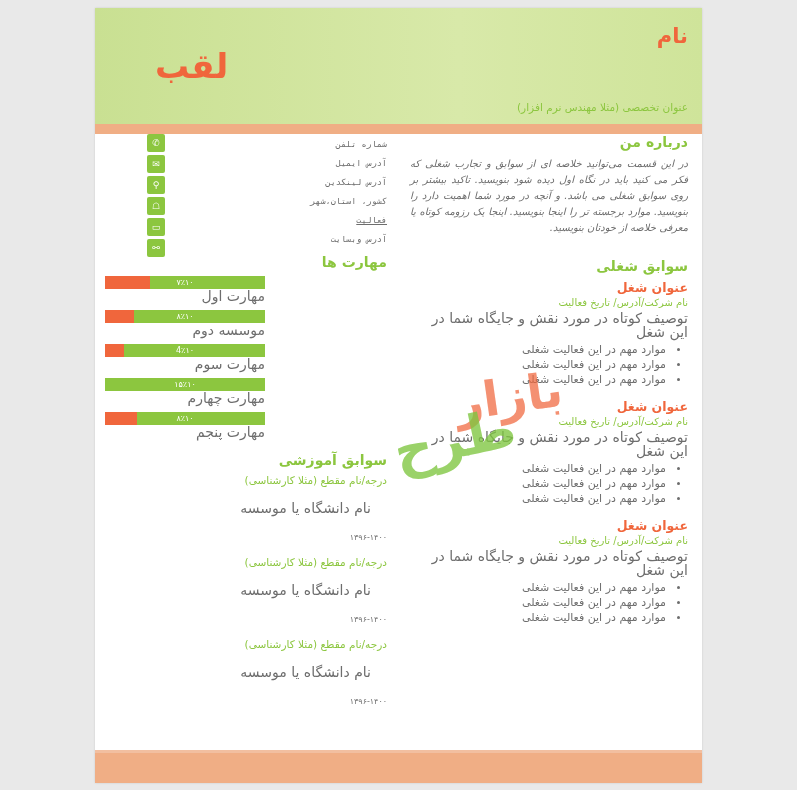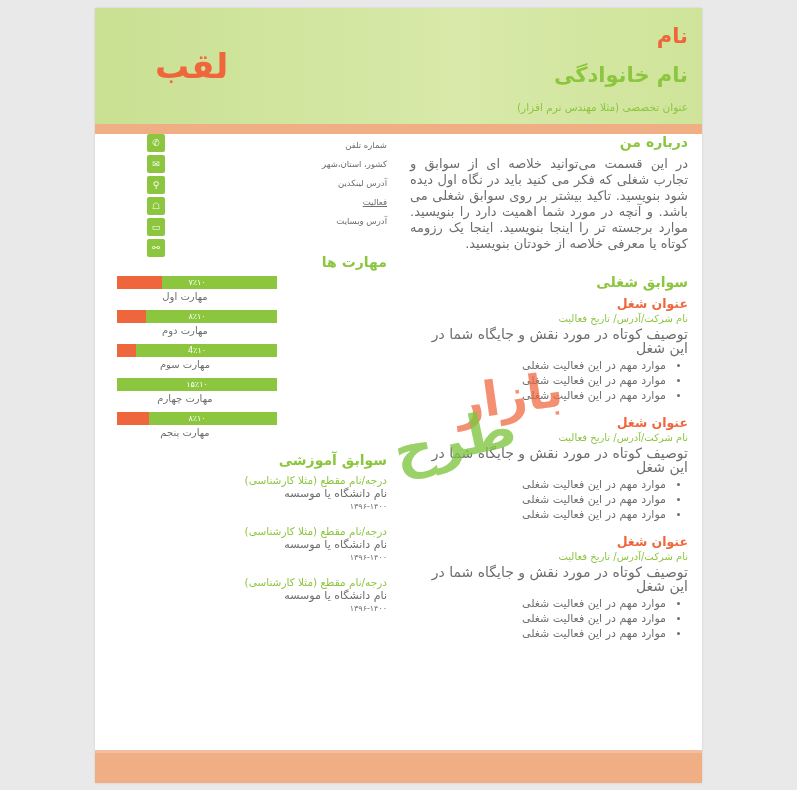--- a/index.html
+++ b/index.html
@@ -109,26 +109,27 @@
   .sec-title {
     color: #8cc63f;
     font-size: 14px;
     font-weight: bold;
     text-align: right;
     margin: 0 0 6px 0;
   }
   .sec-title.left-sec { text-align: right; }
 
   .about-text {
-    font-size: 13px;
+    font-size: 10px;
     color: #6d6d6d;
     line-height: 16px;
     text-align: justify;
     direction: rtl;
     margin: 0;
+    font-style: italic;
   }
 
   
   .job { margin-bottom: 12px; }
   .job-title {
     color: #f0663c;
     font-size: 12.5px;
     font-weight: bold;
     text-align: right;
     margin: 0 0 2px 0;
@@ -171,20 +172,21 @@
 
   
   .contact-area {
     position: relative;
     height: 120px;
   }
   .contact-rows {
     position: absolute;
     right: 0; top: 2px;
     width: 230px;
+    font-family: Liberation Mono, monospace;
   }
   .contact-row {
     font-size: 8.5px;
     color: #6d6d6d;
     text-align: right;
     height: 19px;
     line-height: 19px;
     padding-right: 0;
   }
   .contact-row.link { text-decoration: underline; }
@@ -206,60 +208,59 @@
     line-height: 1;
   }
 
   
   .skill { margin-bottom: 6px; }
   .bar-outer {
     position: relative;
     width: 160px;
     height: 13px;
     background: #f0663c;
-    margin-left: 12px;
+    margin-left: 0;
     margin-right: auto;
   }
   .bar-fill {
     position: absolute;
     right: 0; top: 0;
     height: 13px;
     background: #8cc63f;
   }
   .bar-val {
     position: absolute;
     top: 0; left: 0; right: 0;
     text-align: center;
     font-size: 8px;
     color: #ffffff;
     line-height: 13px;
   }
   .skill-name {
-    font-size: 10px;
-    color: #6d6d6d;
-    text-align: center;
+    font-size: 14px;
+    color: #6d6d6d;
     width: 160px;
     margin-left: 0;
     margin-right: auto;
     line-height: 15px;
   }
 
   
   .edu { margin-bottom: 12px; }
   .edu-degree {
     color: #8cc63f;
     font-size: 10.5px;
     text-align: right;
     margin: 0 0 1px 0;
   }
   .edu-place {
     color: #6d6d6d;
-    font-size: 11px;
-    text-align: right;
-    margin: 0;
+    font-size: 14px;
+    text-align: right;
+    margin: 16px;
     line-height: 13px;
   }
   .edu-years {
     color: #6d6d6d;
     font-size: 8px;
     margin: 0;
     line-height: 13px;
   }
 
   
@@ -292,21 +293,20 @@
   }
 </style>
 </head>
 <body>
 
 <div id="page">
   <div class="sheet">
 
     <div class="header">
       <div class="hdr-name">نام</div>
-      <div class="hdr-family">نام خانوادگی</div>
       <div class="hdr-title">عنوان تخصصی (مثلا مهندس نرم افزار)</div>
       <div class="hdr-lastname-big">لقب</div>
     </div>
     <div class="header-strip"></div>
 
     <div class="body-wrap">
 
       <div class="col-right">
         <div class="sec-title">درباره من</div>
         <p class="about-text">در این قسمت می‌توانید خلاصه ای از سوابق و تجارب شغلی که فکر می کنید باید در نگاه اول دیده شود بنویسید. تاکید بیشتر بر روی سوابق شغلی می باشد. و آنچه در مورد شما اهمیت دارد را بنویسید. موارد برجسته تر را اینجا بنویسید. اینجا یک رزومه کوتاه یا معرفی خلاصه از خودتان بنویسید.</p>
@@ -355,43 +355,44 @@
           <div class="icon-col">
             <div class="ic">✆</div>
             <div class="ic">✉</div>
             <div class="ic">⚲</div>
             <div class="ic">☖</div>
             <div class="ic">▭</div>
             <div class="ic">⚯</div>
           </div>
           <div class="contact-rows">
             <div class="contact-row">شماره تلفن</div>
+            <div class="contact-row">آدرس ایمیل</div>
+            <div class="contact-row">آدرس لینکدین</div>
             <div class="contact-row">کشور، استان،شهر</div>
-            <div class="contact-row">آدرس لینکدین</div>
             <div class="contact-row link">فعالیت</div>
             <div class="contact-row">آدرس وبسایت</div>
           </div>
         </div>
 
         <div class="sec-title left-sec">مهارت ها</div>
 
         <div class="skill">
           <div class="bar-outer">
             <div class="bar-fill" style="width:72%"></div>
             <div class="bar-val">۷٪۱۰</div>
           </div>
           <div class="skill-name">مهارت اول</div>
         </div>
 
         <div class="skill">
           <div class="bar-outer">
             <div class="bar-fill" style="width:82%"></div>
             <div class="bar-val">۸٪۱۰</div>
           </div>
-          <div class="skill-name">مهارت دوم</div>
+          <div class="skill-name">موسسه دوم</div>
         </div>
 
         <div class="skill">
           <div class="bar-outer">
             <div class="bar-fill" style="width:88%"></div>
             <div class="bar-val">4٪۱۰</div>
           </div>
           <div class="skill-name">مهارت سوم</div>
         </div>
 

